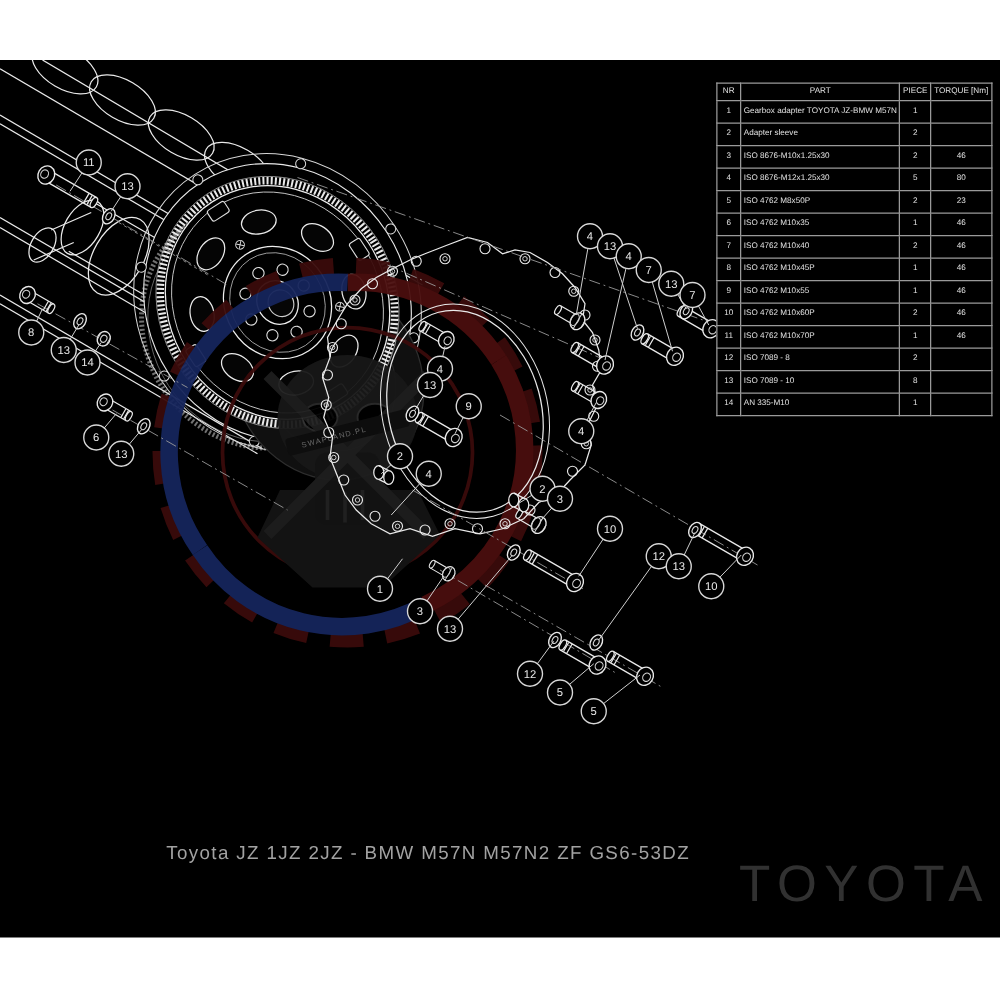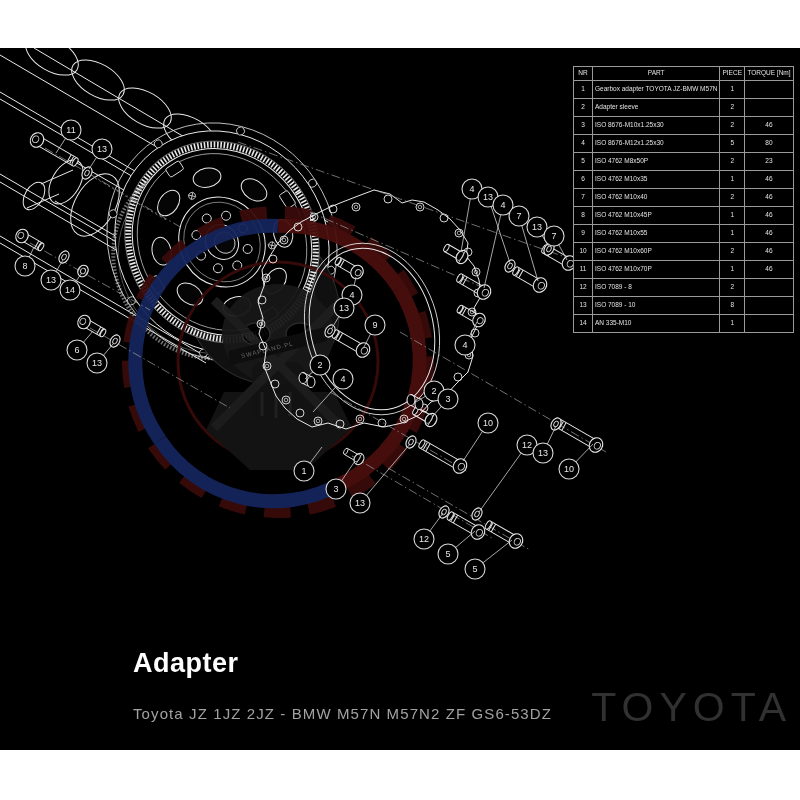--- a/index.html
+++ b/index.html
@@ -558,17 +558,16 @@
         <tr>
           <td class="col-nr">14</td>
           <td class="col-part">AN 335-M10</td>
           <td class="col-piece">1</td>
           <td class="col-torque"></td>
         </tr>
       </tbody>
   </table>
 
   <div class="title-block">
-    <div class="title-main">Adapter</div>
     <div class="title-sub">Toyota JZ 1JZ 2JZ - BMW M57N M57N2  ZF GS6-53DZ</div>
   </div>
   <div class="manual-mark">TOYOTA</div>
 </div>
 
 </body></html>

